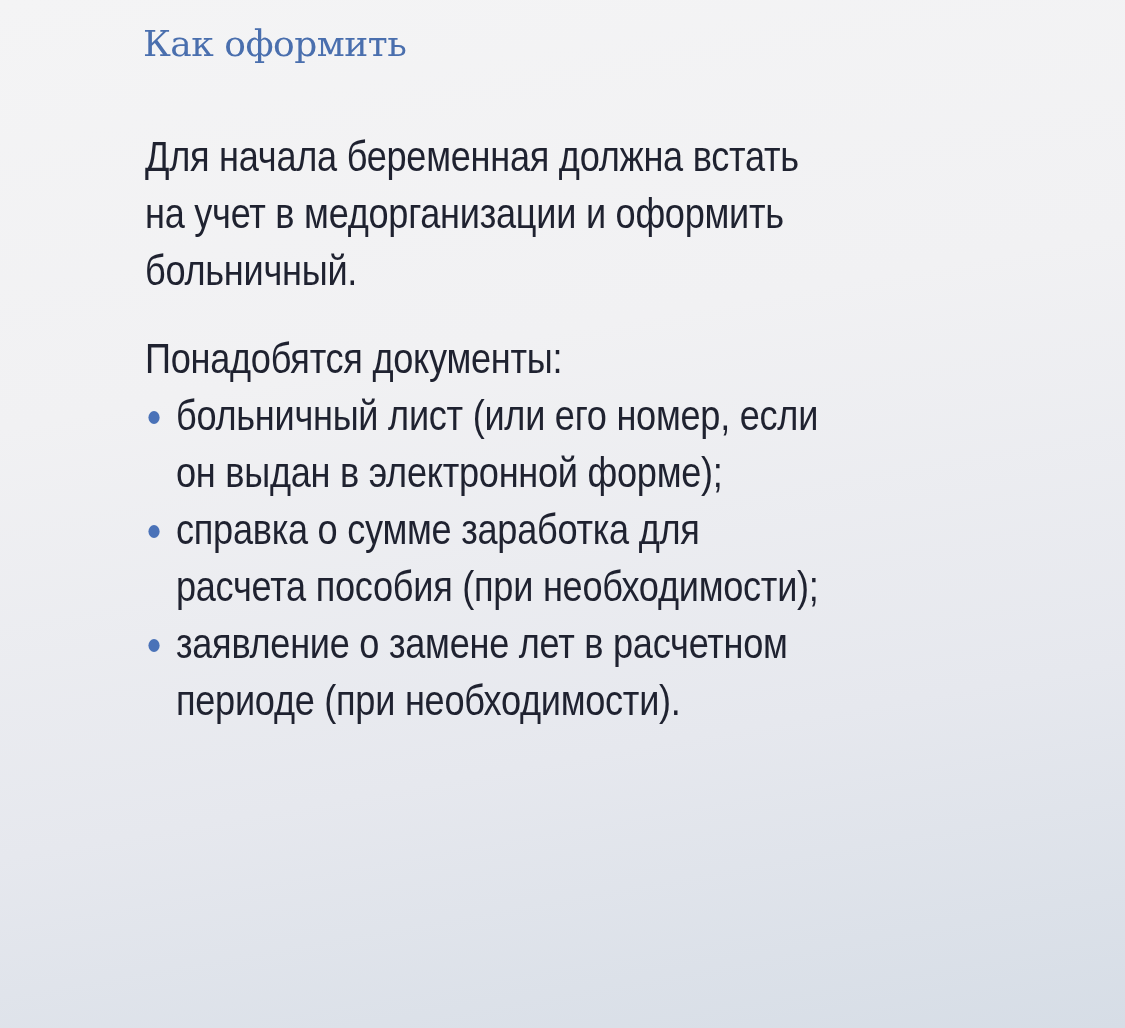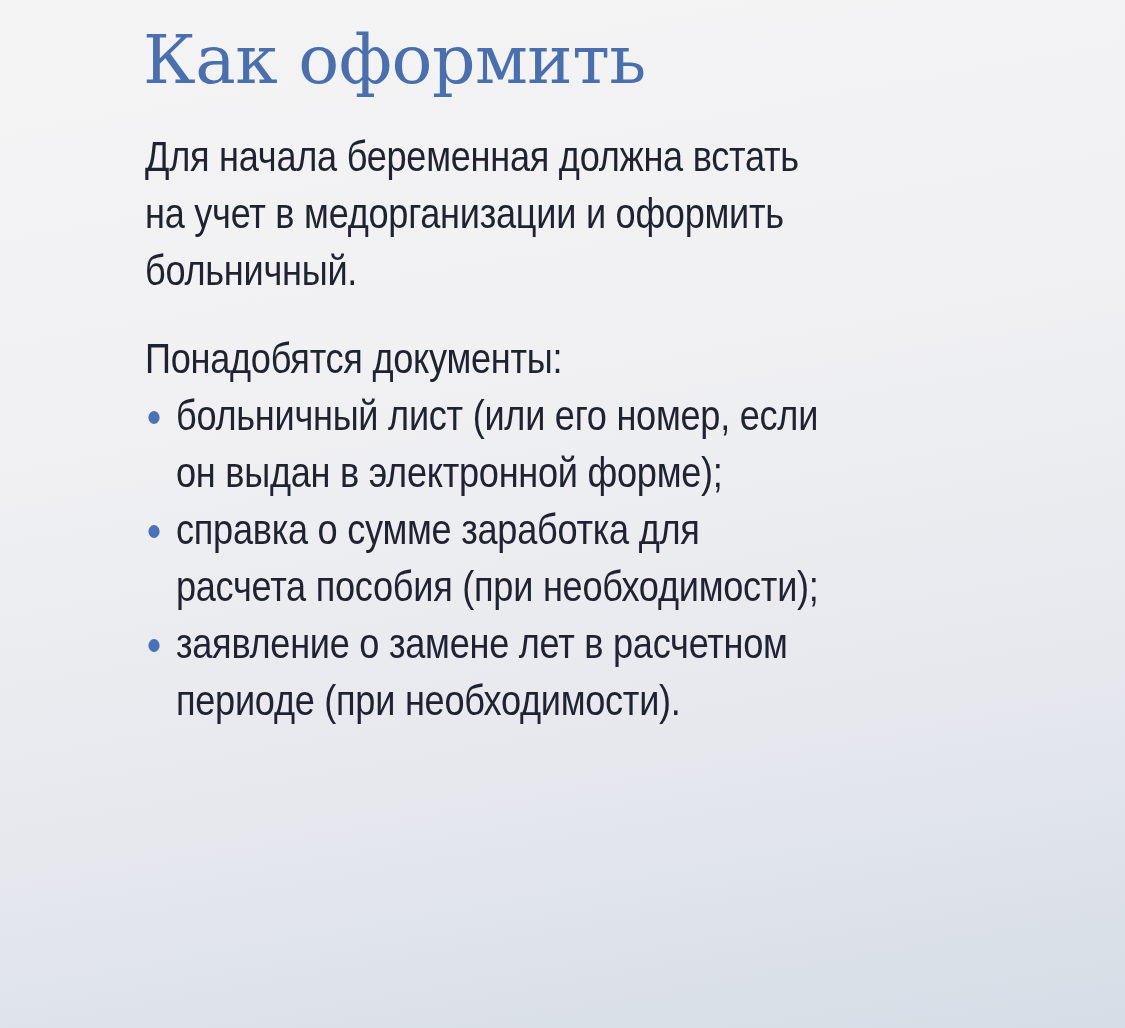--- a/index.html
+++ b/index.html
@@ -17,21 +17,21 @@
       position: absolute;
       left: 0; top: 0;
       width: 1125px;
       height: 1028px;
     }
     .title {
       position: absolute;
       left: 143px;
       top: 26px;
       font-family: "DejaVu Serif", "Liberation Serif", serif;
-      font-size: 68px;
+      font-size: 36px;
       color: #4a6fae;
       letter-spacing: -0.5px;
       line-height: 1;
       margin: 0;
       font-weight: normal;
     }
     .body-text {
       position: absolute;
       left: 145px;
       font-family: "Liberation Sans", "DejaVu Sans", sans-serif;

